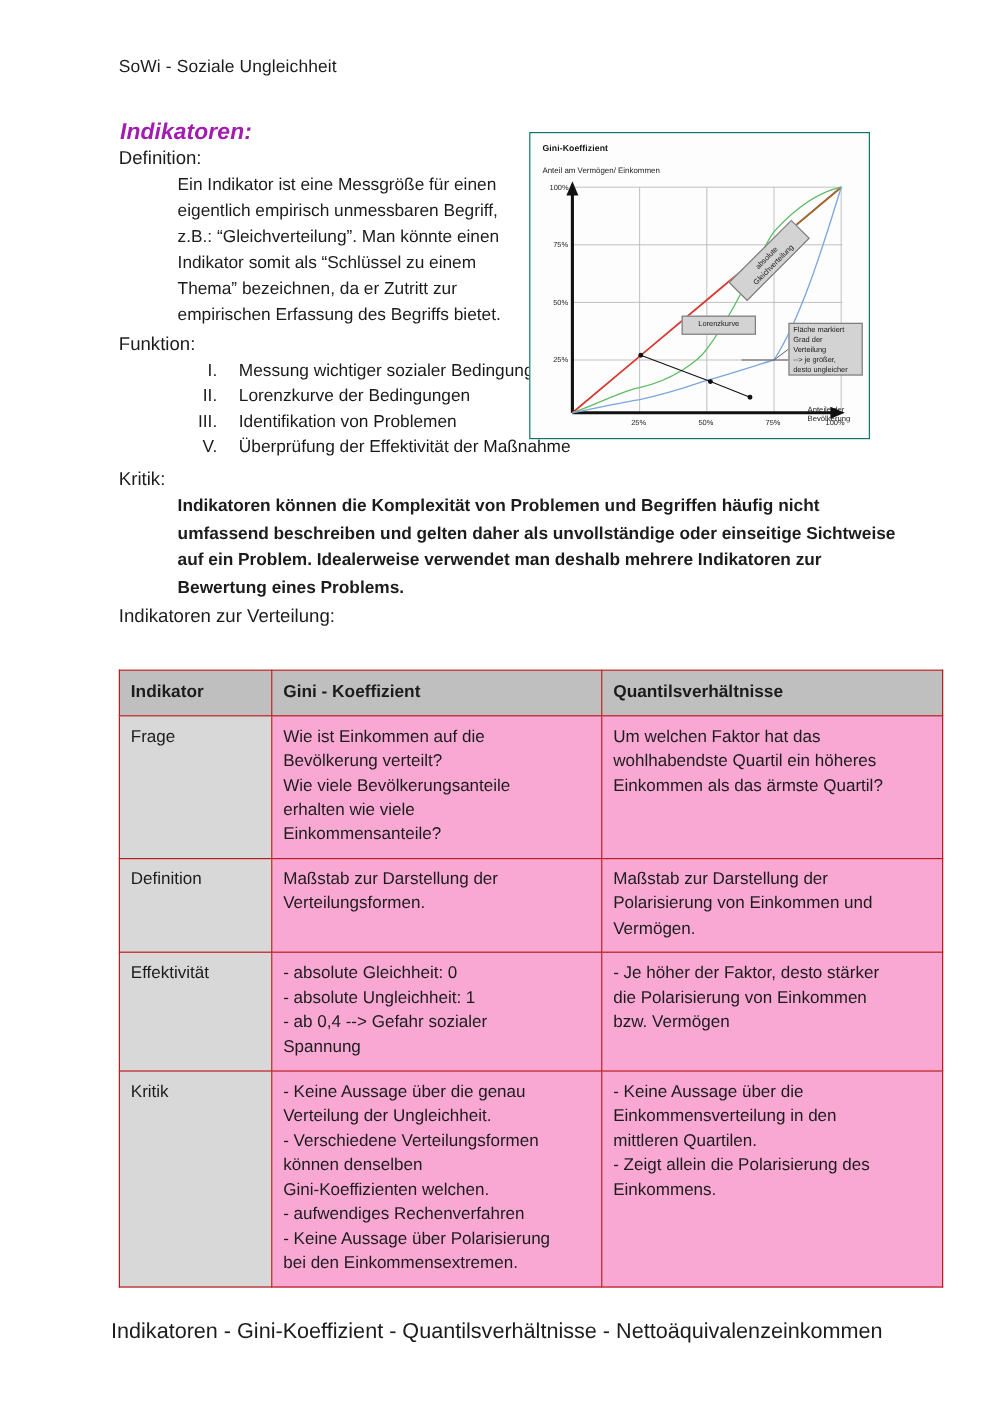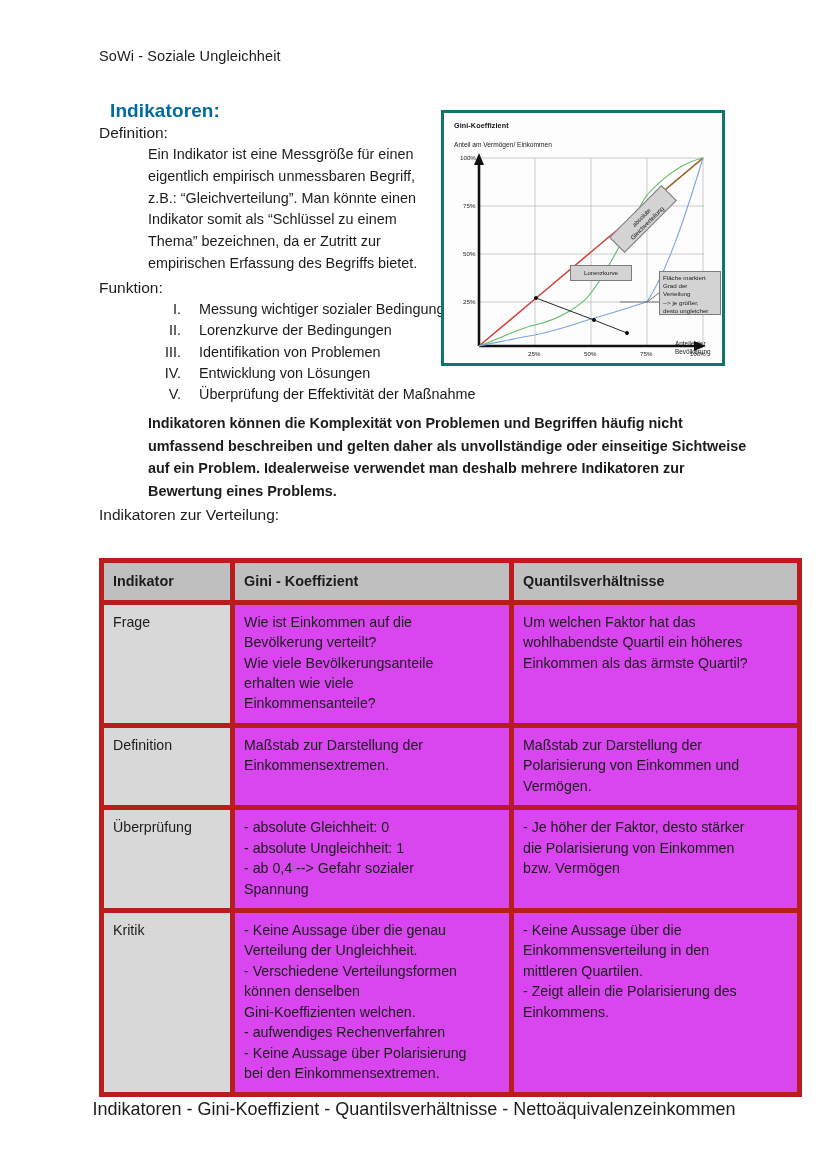--- a/index.html
+++ b/index.html
@@ -34,23 +34,24 @@
   .content {
     position: absolute;
     left: 99px;
     top: 100px;
     width: 630px;
   }
 
   h1.section-title {
     font-size: 19px;
     font-weight: bold;
-    margin: 0 0 2px 11px;
-    color: #0369a1;
+    margin: 0 0 2px 1px;
+    color: #a21caf;
     letter-spacing: 0.1px;
+    font-style: italic;
   }
   h2.sub-title {
     font-size: 15.5px;
     font-weight: normal;
     margin: 0 0 2px 0;
     color: #1c1c1c;
   }
   .para {
     margin: 0 0 0 49px;
     font-size: 14.4px;
@@ -97,21 +98,21 @@
   .spacer-xs { height: 4px; }
 
   
   .figure {
     position: absolute;
     left: 441px;
     top: 110px;
     width: 284px;
     height: 256px;
     background: #fdfdfd;
-    border: 3px solid #0f766e;
+    border: 1px solid #0f766e;
     box-sizing: border-box;
     overflow: hidden;
   }
   .fig-title {
     position: absolute;
     left: 10px;
     top: 8px;
     font-size: 7.2px;
     font-weight: bold;
     color: #111;
@@ -179,41 +180,41 @@
     left: 99px;
     top: 558px;
     width: 629px;
   }
   table.ind-table {
     border-collapse: collapse;
     width: 629px;
     table-layout: fixed;
   }
   table.ind-table td, table.ind-table th {
-    border: 5px solid #b91c1c;
+    border: 1px solid #b91c1c;
     vertical-align: top;
     padding: 7px 9px 9px 9px;
     font-size: 14.2px;
     line-height: 1.44;
     color: #1c1c1c;
     text-align: left;
   }
   table.ind-table thead th {
     background: #bfbfbf;
     font-weight: bold;
     font-size: 14.4px;
     padding-top: 8px;
     padding-bottom: 8px;
   }
   table.ind-table tbody td.rowhead {
     background: #d8d8d8;
     font-weight: normal;
   }
   table.ind-table tbody td.cell {
-    background: #d946ef;
+    background: #f9a8d4;
   }
   .col-1 { width: 108px; }
   .col-2 { width: 256px; }
   .col-3 { width: 265px; }
   .cell-line { display: block; }
 
   
   .doc-footer {
     position: absolute;
     left: 0;
@@ -244,29 +245,26 @@
       </li>
       <li>
         <span class="num">II.</span>
         <span class="txt">Lorenzkurve der Bedingungen</span>
       </li>
       <li>
         <span class="num">III.</span>
         <span class="txt">Identifikation von Problemen</span>
       </li>
       <li>
-        <span class="num">IV.</span>
-        <span class="txt">Entwicklung von Lösungen</span>
-      </li>
-      <li>
         <span class="num">V.</span>
         <span class="txt">Überprüfung der Effektivität der Maßnahme</span>
       </li>
     </ol>
     <div class="spacer-sm"></div>
+    <h2 class="sub-title">Kritik:</h2>
     <p class="kritik-para">Indikatoren können die Komplexität von Problemen und Begriffen häufig nicht umfassend beschreiben und gelten daher als unvollständige oder einseitige Sichtweise auf ein Problem. Idealerweise verwendet man deshalb mehrere Indikatoren zur Bewertung eines Problems.</p>
     <div class="spacer-xs"></div>
     <h2 class="sub-title">Indikatoren zur Verteilung:</h2>
   </div>
 
   <div class="figure">
     <div class="fig-title">Gini-Koeffizient</div>
     <div class="fig-ylabel">Anteil am Vermögen/ Einkommen</div>
     <div class="fig-xlabel">Anteile der Bevölkerung</div>
 
@@ -360,30 +358,30 @@
           <td class="cell">
             <span class="cell-line">Um welchen Faktor hat das</span>
             <span class="cell-line">wohlhabendste Quartil ein höheres</span>
             <span class="cell-line">Einkommen als das ärmste Quartil?</span>
           </td>
         </tr>
         <tr>
           <td class="rowhead">Definition</td>
           <td class="cell">
             <span class="cell-line">Maßstab zur Darstellung der</span>
-            <span class="cell-line">Einkommensextremen.</span>
+            <span class="cell-line">Verteilungsformen.</span>
           </td>
           <td class="cell">
             <span class="cell-line">Maßstab zur Darstellung der</span>
             <span class="cell-line">Polarisierung von Einkommen und</span>
             <span class="cell-line">Vermögen.</span>
           </td>
         </tr>
         <tr>
-          <td class="rowhead">Überprüfung</td>
+          <td class="rowhead">Effektivität</td>
           <td class="cell">
             <span class="cell-line">- absolute Gleichheit: 0</span>
             <span class="cell-line">- absolute Ungleichheit: 1</span>
             <span class="cell-line">- ab 0,4 --&gt; Gefahr sozialer</span>
             <span class="cell-line">Spannung</span>
           </td>
           <td class="cell">
             <span class="cell-line">- Je höher der Faktor, desto stärker</span>
             <span class="cell-line">die Polarisierung von Einkommen</span>
             <span class="cell-line">bzw. Vermögen</span>

